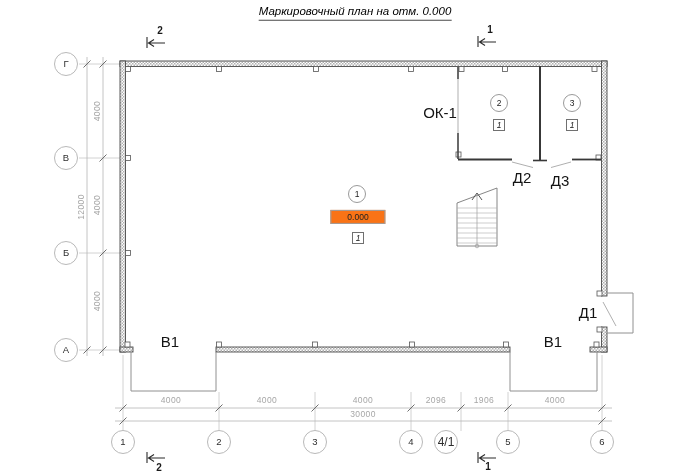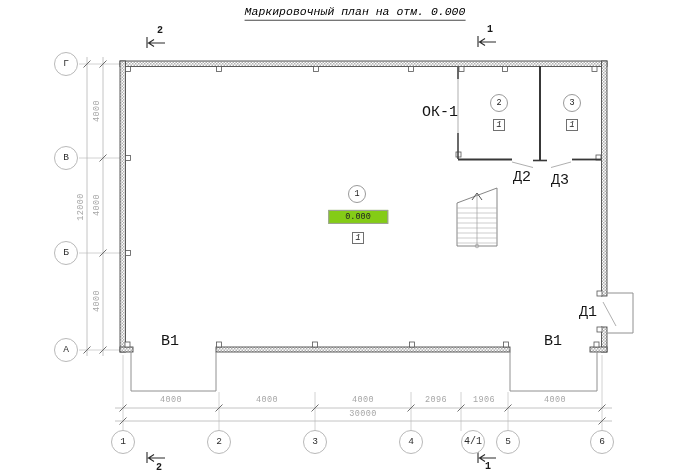--- a/index.html
+++ b/index.html
@@ -1,35 +1,35 @@
 <!DOCTYPE html>
 <html><head>
 <meta charset="utf-8">
 <style>
   html,body{margin:0;padding:0;background:#fff;}
   .stage{position:relative;width:700px;height:474px;background:#ffffff;
-         font-family:Liberation Mono, monospace;overflow:hidden;}
+         font-family:Liberation Sans, sans-serif;overflow:hidden;}
   .plan-svg{position:absolute;left:0;top:0;}
   .lbl{position:absolute;transform:translate(-50%,-50%);white-space:nowrap;
        color:#141414;font-size:15px;line-height:1;}
   .title{font-style:italic;font-size:11.5px;color:#000;
          border-bottom:1px solid #4a4a4a;padding-bottom:2px;}
   .dim{color:#a6a6a6;font-size:8.5px;letter-spacing:.4px;}
   .vdim{transform:translate(-50%,-50%) rotate(-90deg);}
   .sec{font-weight:bold;font-size:10px;color:#1a1a1a;}
   .axc{position:absolute;width:22px;height:22px;border:1px solid #b9b9b9;
        border-radius:50%;background:#fff;transform:translate(-50%,-50%);
        display:flex;align-items:center;justify-content:center;
        font-size:9.5px;color:#2e2e2e;line-height:1;}
   .roomc{position:absolute;width:16px;height:16px;border:1px solid #9a9a9a;
        border-radius:50%;background:#fff;transform:translate(-50%,-50%);
        display:flex;align-items:center;justify-content:center;
        font-size:8.5px;color:#222;line-height:1;}
   .elev{position:absolute;transform:translate(-50%,-50%);
-       border:1px solid #9e9e9e;background:#84cc16;font-size:8.5px;color:#222;
+       border:1px solid #9e9e9e;background:#f97316;font-size:8.5px;color:#222;
        padding:1px 16px;line-height:1.2;}
   .flsq{position:absolute;width:10px;height:10px;border:1px solid #707070;
        background:#fff;transform:translate(-50%,-50%);display:flex;
        align-items:center;justify-content:center;font-size:8.5px;
        font-style:italic;color:#222;line-height:1;}
 </style>
 </head>
 <body>
 
 <div class="stage">
@@ -138,21 +138,21 @@
 
   <div class="axc" style="left:66px;top:64px">Г</div>
   <div class="axc" style="left:66px;top:158px">В</div>
   <div class="axc" style="left:66px;top:253px">Б</div>
   <div class="axc" style="left:66px;top:350px">А</div>
 
   <div class="axc" style="left:123px;top:442px">1</div>
   <div class="axc" style="left:219px;top:442px">2</div>
   <div class="axc" style="left:315px;top:442px">3</div>
   <div class="axc" style="left:411px;top:442px">4</div>
-  <div class="axc" style="left:473px;top:442px;font-size:10px">4/1</div>
+  <div class="axc" style="left:446px;top:442px;font-size:12px">4/1</div>
   <div class="axc" style="left:508px;top:442px">5</div>
   <div class="axc" style="left:602px;top:442px">6</div>
 
   <span class="lbl dim vdim" style="left:97px;top:111px">4000</span>
   <span class="lbl dim vdim" style="left:97px;top:205px">4000</span>
   <span class="lbl dim vdim" style="left:97px;top:301px">4000</span>
   <span class="lbl dim vdim" style="left:81px;top:207px">12000</span>
 
   <span class="lbl dim" style="left:171px;top:400px">4000</span>
   <span class="lbl dim" style="left:267px;top:400px">4000</span>

